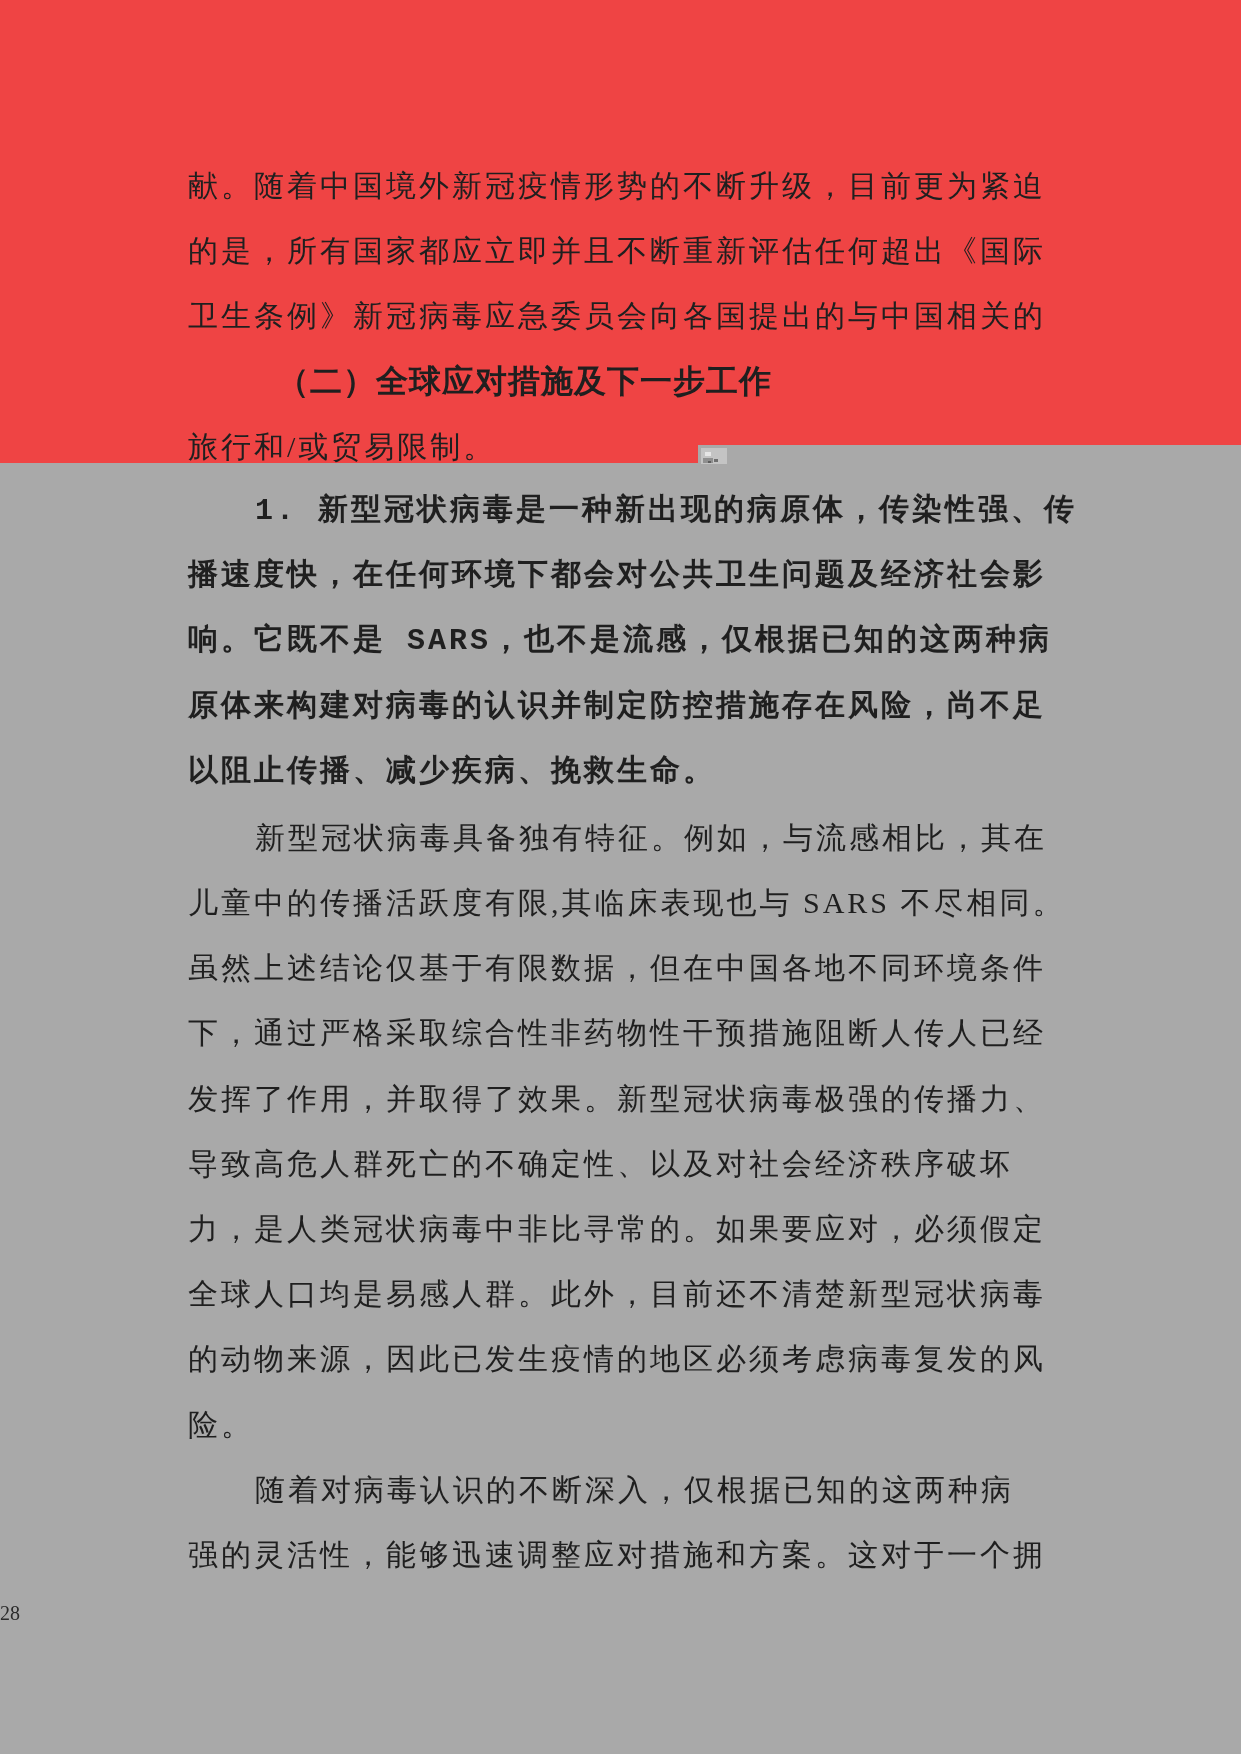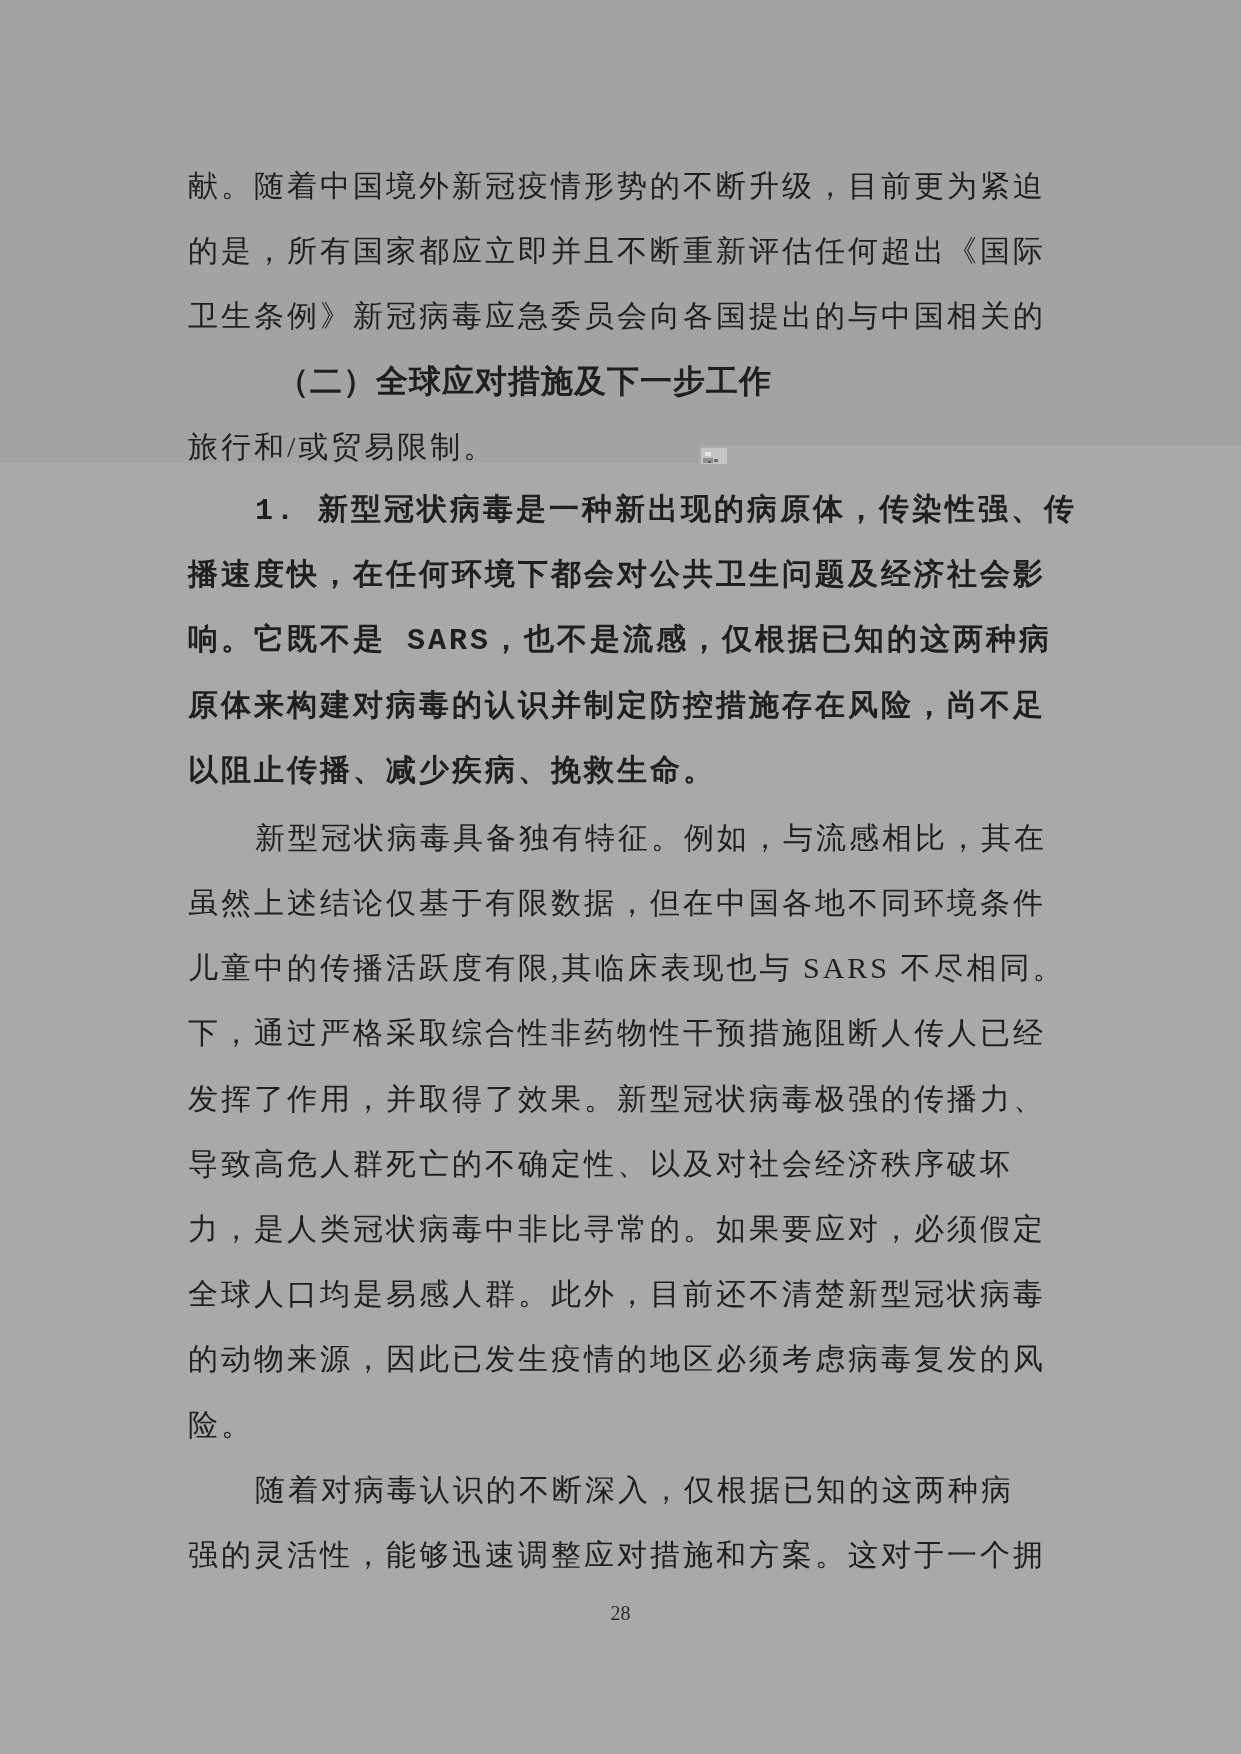--- a/index.html
+++ b/index.html
@@ -9,21 +9,21 @@
     background: #ffffff;
     font-family: "Liberation Serif", "DejaVu Serif", serif;
     position: relative;
     overflow: hidden;
   }
   .page {
     position: absolute;
     left: 0; top: 0;
     width: 1241px;
     height: 1754px;
-    background: #a3a3a3;
+    background: #ef4444;
   }
   
   .overlay-main {
     position: absolute;
     left: 0;
     top: 463px;
     width: 1241px;
     height: 1291px;
     background: #a9a9a9;
     z-index: 1;
@@ -60,21 +60,20 @@
   }
   .line.bold { font-weight: bold; font-family: Liberation Mono, monospace; }
   .line.indent { padding-left: 67px; }
   .page-number {
     position: absolute;
     left: 0;
     top: 1598px;
     width: 1241px;
     height: 30px;
     line-height: 30px;
-    text-align: center;
     font-size: 20px;
     color: #2b2b2b;
     z-index: 2;
   }
   .cursor-artifact {
     position: absolute;
     left: 699px;
     top: 446px;
     width: 34px;
     height: 22px;
@@ -104,22 +103,22 @@
     <div class="line">的是，所有国家都应立即并且不断重新评估任何超出《国际</div>
     <div class="line">卫生条例》新冠病毒应急委员会向各国提出的与中国相关的</div>
     <div class="line heading">（二）全球应对措施及下一步工作</div>
     <div class="line">旅行和/或贸易限制。</div>
     <div class="line bold indent">1. 新型冠状病毒是一种新出现的病原体，传染性强、传</div>
     <div class="line bold">播速度快，在任何环境下都会对公共卫生问题及经济社会影</div>
     <div class="line bold">响。它既不是 SARS，也不是流感，仅根据已知的这两种病</div>
     <div class="line bold">原体来构建对病毒的认识并制定防控措施存在风险，尚不足</div>
     <div class="line bold">以阻止传播、减少疾病、挽救生命。</div>
     <div class="line indent">新型冠状病毒具备独有特征。例如，与流感相比，其在</div>
+    <div class="line">儿童中的传播活跃度有限,其临床表现也与 SARS 不尽相同。</div>
     <div class="line">虽然上述结论仅基于有限数据，但在中国各地不同环境条件</div>
-    <div class="line">儿童中的传播活跃度有限,其临床表现也与 SARS 不尽相同。</div>
     <div class="line">下，通过严格采取综合性非药物性干预措施阻断人传人已经</div>
     <div class="line">发挥了作用，并取得了效果。新型冠状病毒极强的传播力、</div>
     <div class="line">导致高危人群死亡的不确定性、以及对社会经济秩序破坏</div>
     <div class="line">力，是人类冠状病毒中非比寻常的。如果要应对，必须假定</div>
     <div class="line">全球人口均是易感人群。此外，目前还不清楚新型冠状病毒</div>
     <div class="line">的动物来源，因此已发生疫情的地区必须考虑病毒复发的风</div>
     <div class="line">险。</div>
     <div class="line indent">随着对病毒认识的不断深入，仅根据已知的这两种病</div>
     <div class="line">强的灵活性，能够迅速调整应对措施和方案。这对于一个拥</div>
   </div>

